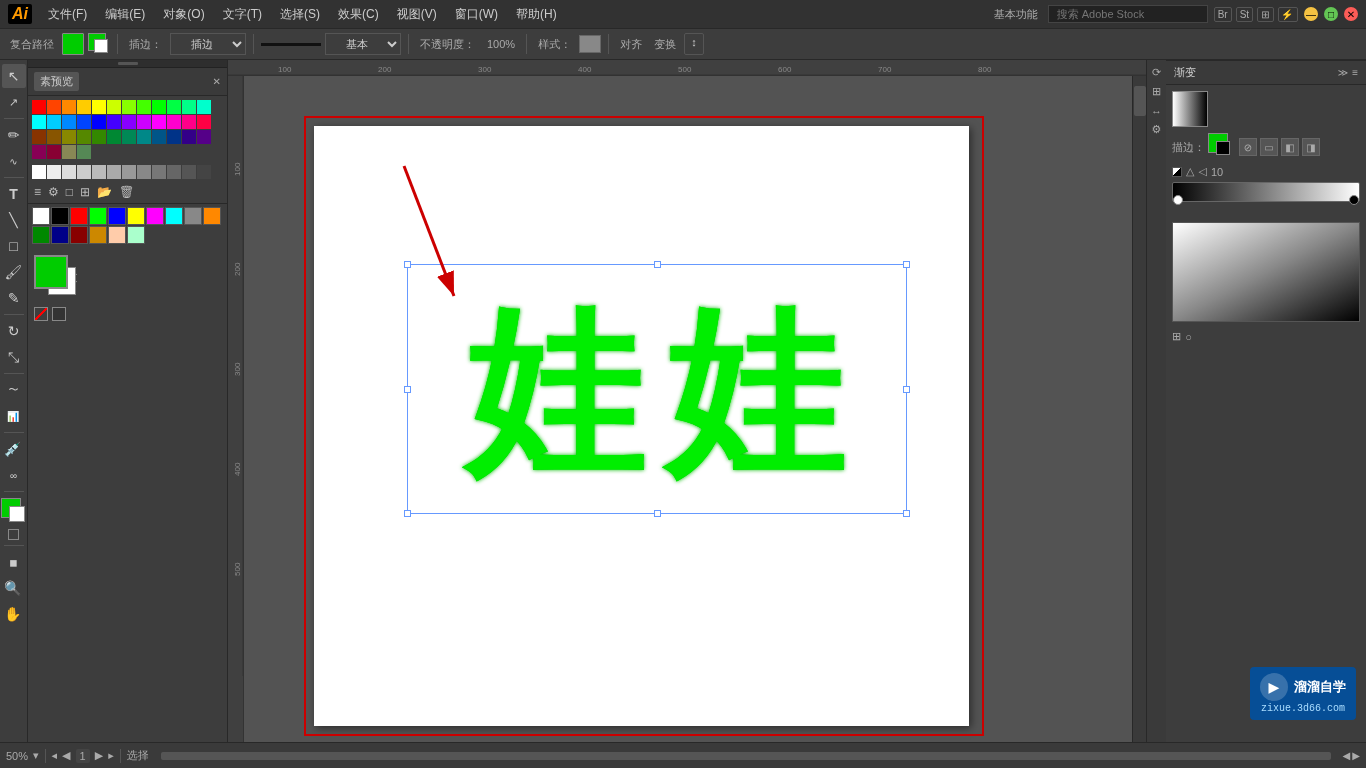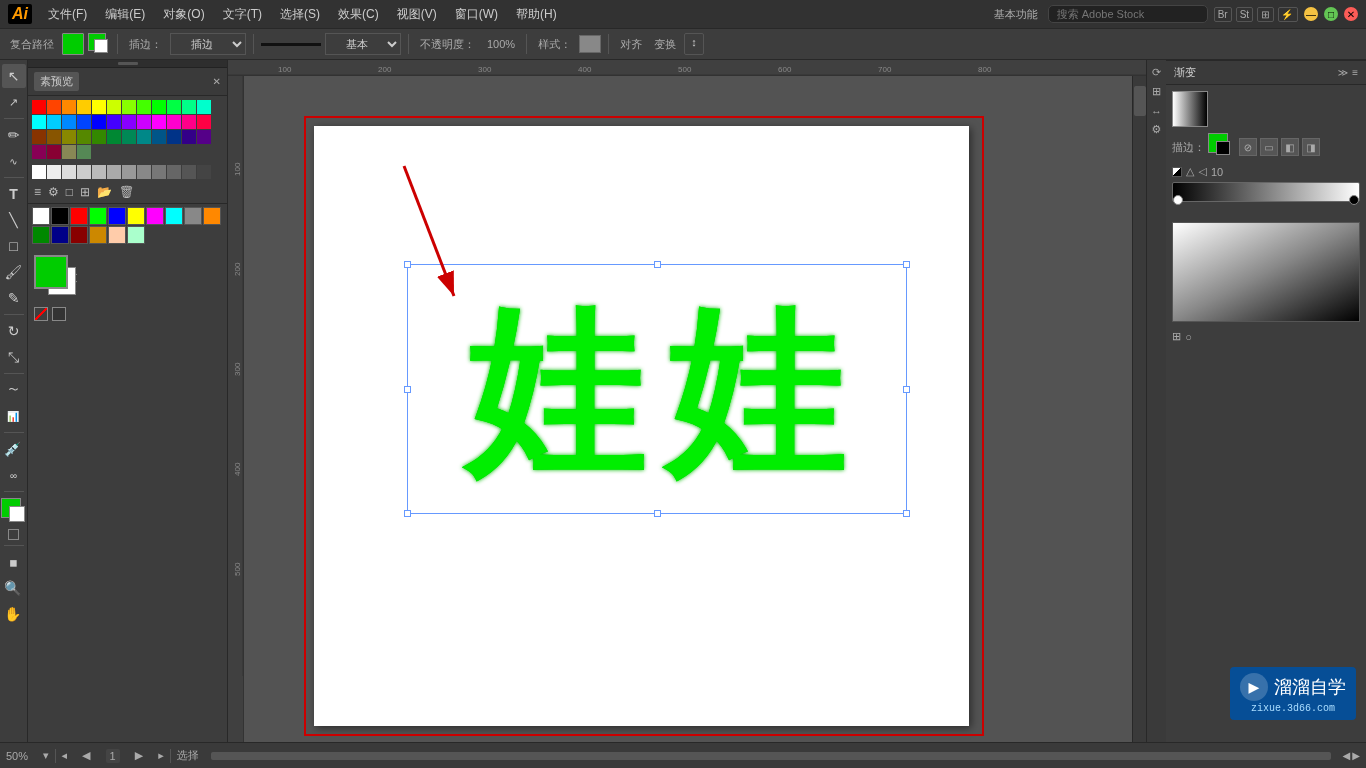--- a/index.html
+++ b/index.html
@@ -65,21 +65,21 @@
     .title-btn.maximize { background: #63c554; }
     .title-btn.close { background: #fc5c57; }
     #workspace-label {
       font-size: 11px;
       color: #aaa;
       margin-right: 4px;
     }
     #search-bar {
       background: #222;
       border: 1px solid #444;
-      border-radius: 5px;
+      border-radius: 0;
       padding: 2px 8px;
       color: #aaa;
       font-size: 11px;
       width: 160px;
     }
     .br-icon {
       font-size: 10px;
       color: #aaa;
       border: 1px solid #555;
       padding: 1px 3px;
@@ -452,21 +452,21 @@
       background: #3a3a3a;
       border-top: 1px solid #282828;
       display: flex;
       align-items: center;
       padding: 0 6px;
       gap: 6px;
       font-size: 11px;
       color: #aaa;
     }
     .status-item {
-      display: flex; align-items: center; gap: 15px;
+      display: flex; align-items: center; gap: 5px;
     }
     .status-sep {
       width: 1px; height: 14px; background: #555;
     }
     #progress-bar {
       flex: 1;
       height: 8px;
       background: #555;
       border-radius: 2px;
       margin: 0 6px;
@@ -495,22 +495,22 @@
       display: flex; align-items: center; gap: 6px; margin-bottom: 2px;
     }
     .play-icon {
       width: 28px; height: 28px;
       background: rgba(255,255,255,0.2);
       border-radius: 50%;
       display: flex; align-items: center; justify-content: center;
       font-size: 14px;
     }
     #watermark-name {
-      font-size: 18px;
-      font-weight: normal;
+      font-size: 13px;
+      font-weight: bold;
       color: #fff;
     }
     #watermark-url {
       font-size: 10px;
       color: #aaddff;
       font-family: Liberation Mono, monospace;
     }
 
     
     #right-thin {

